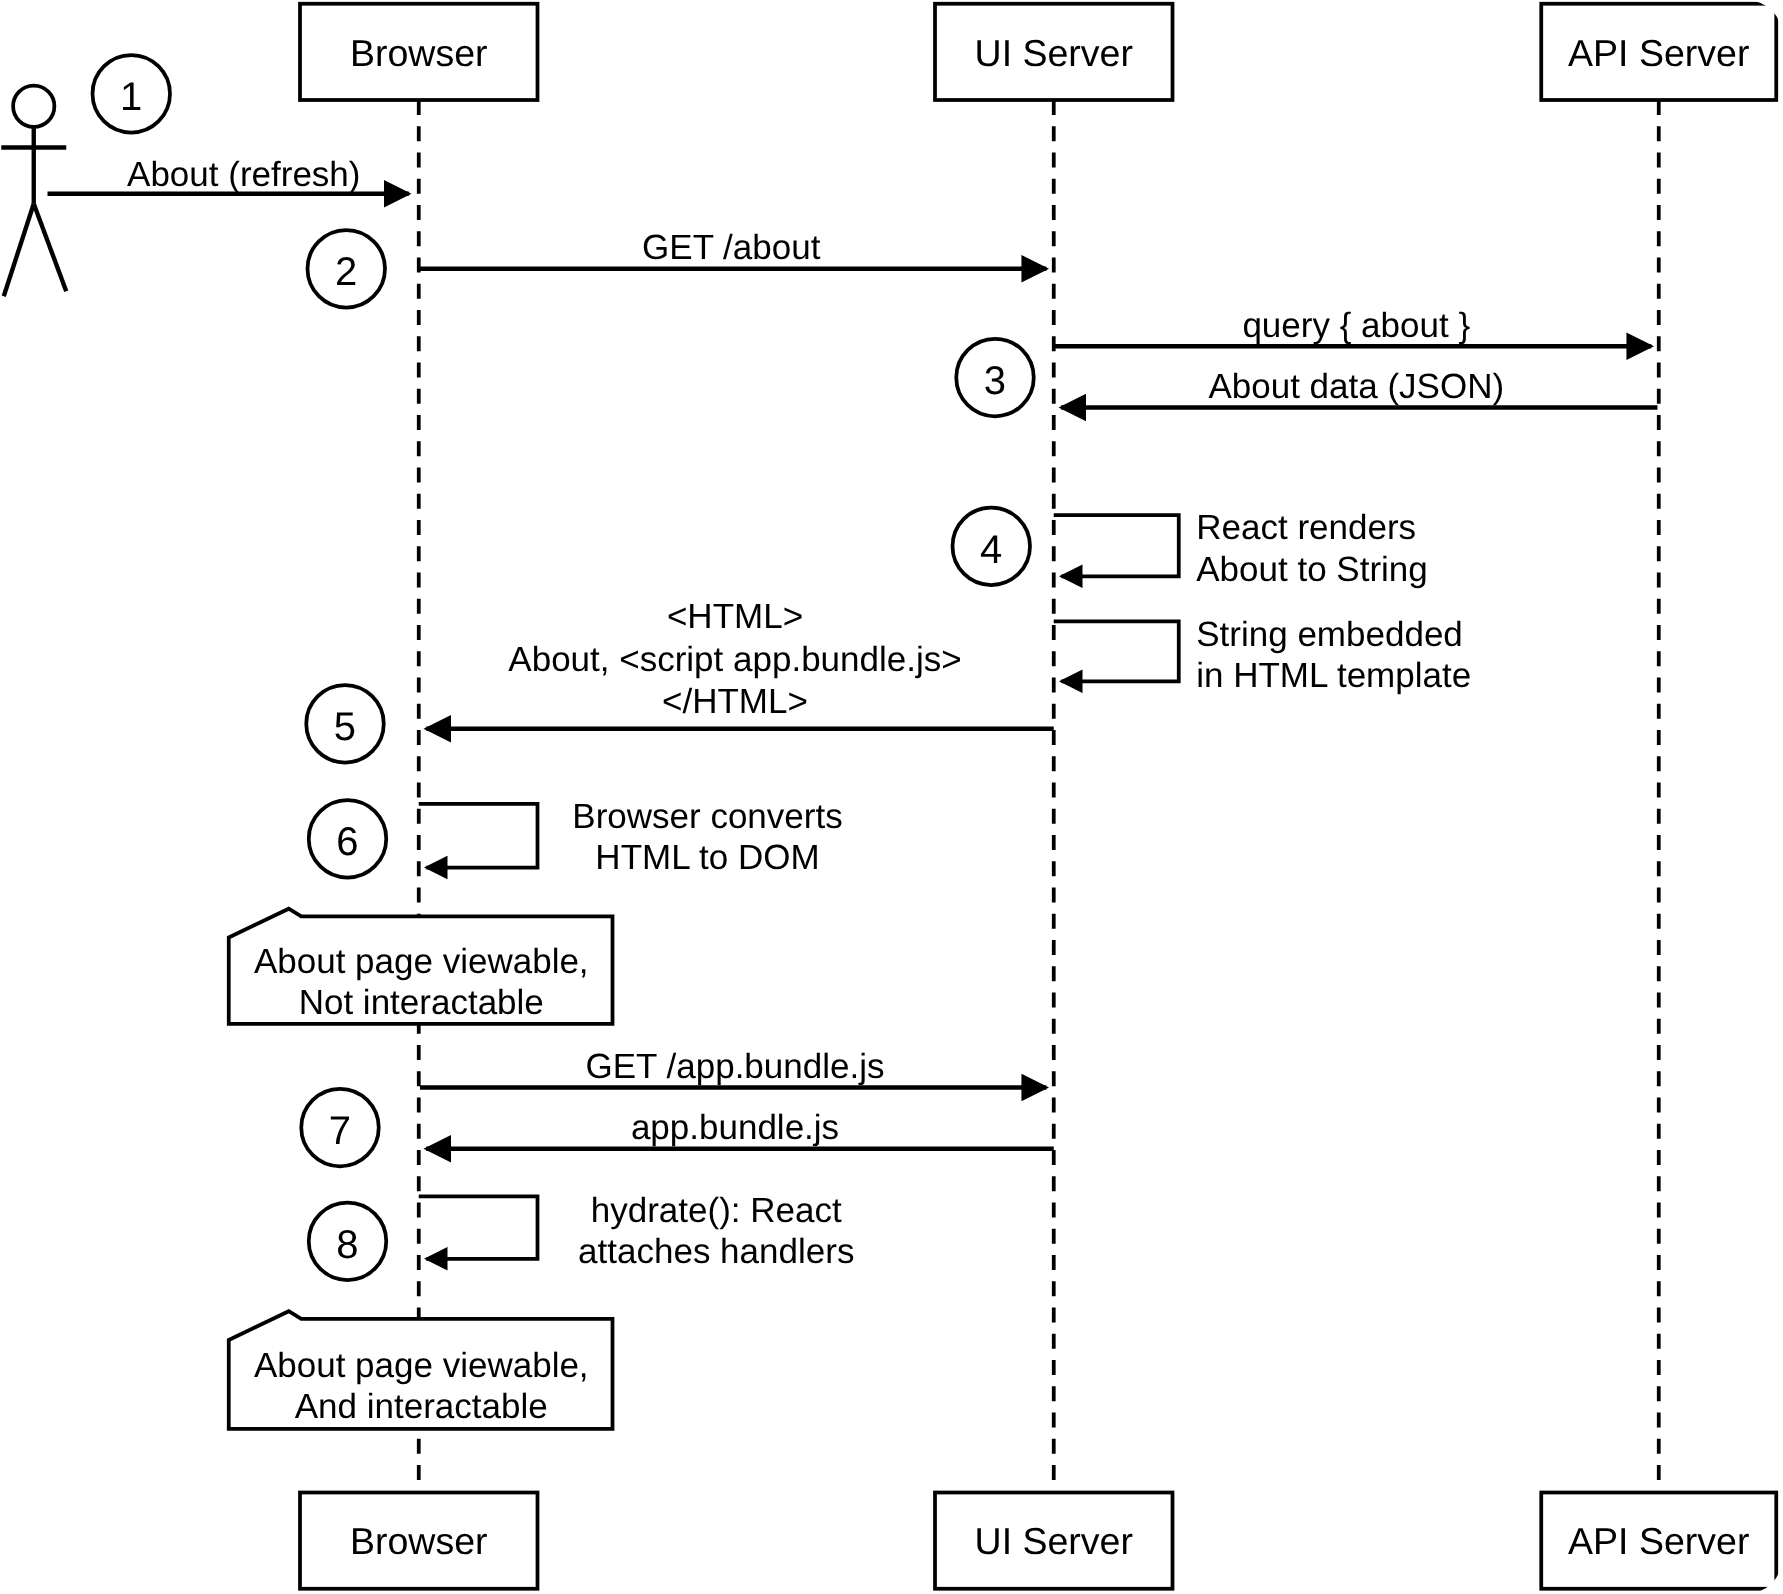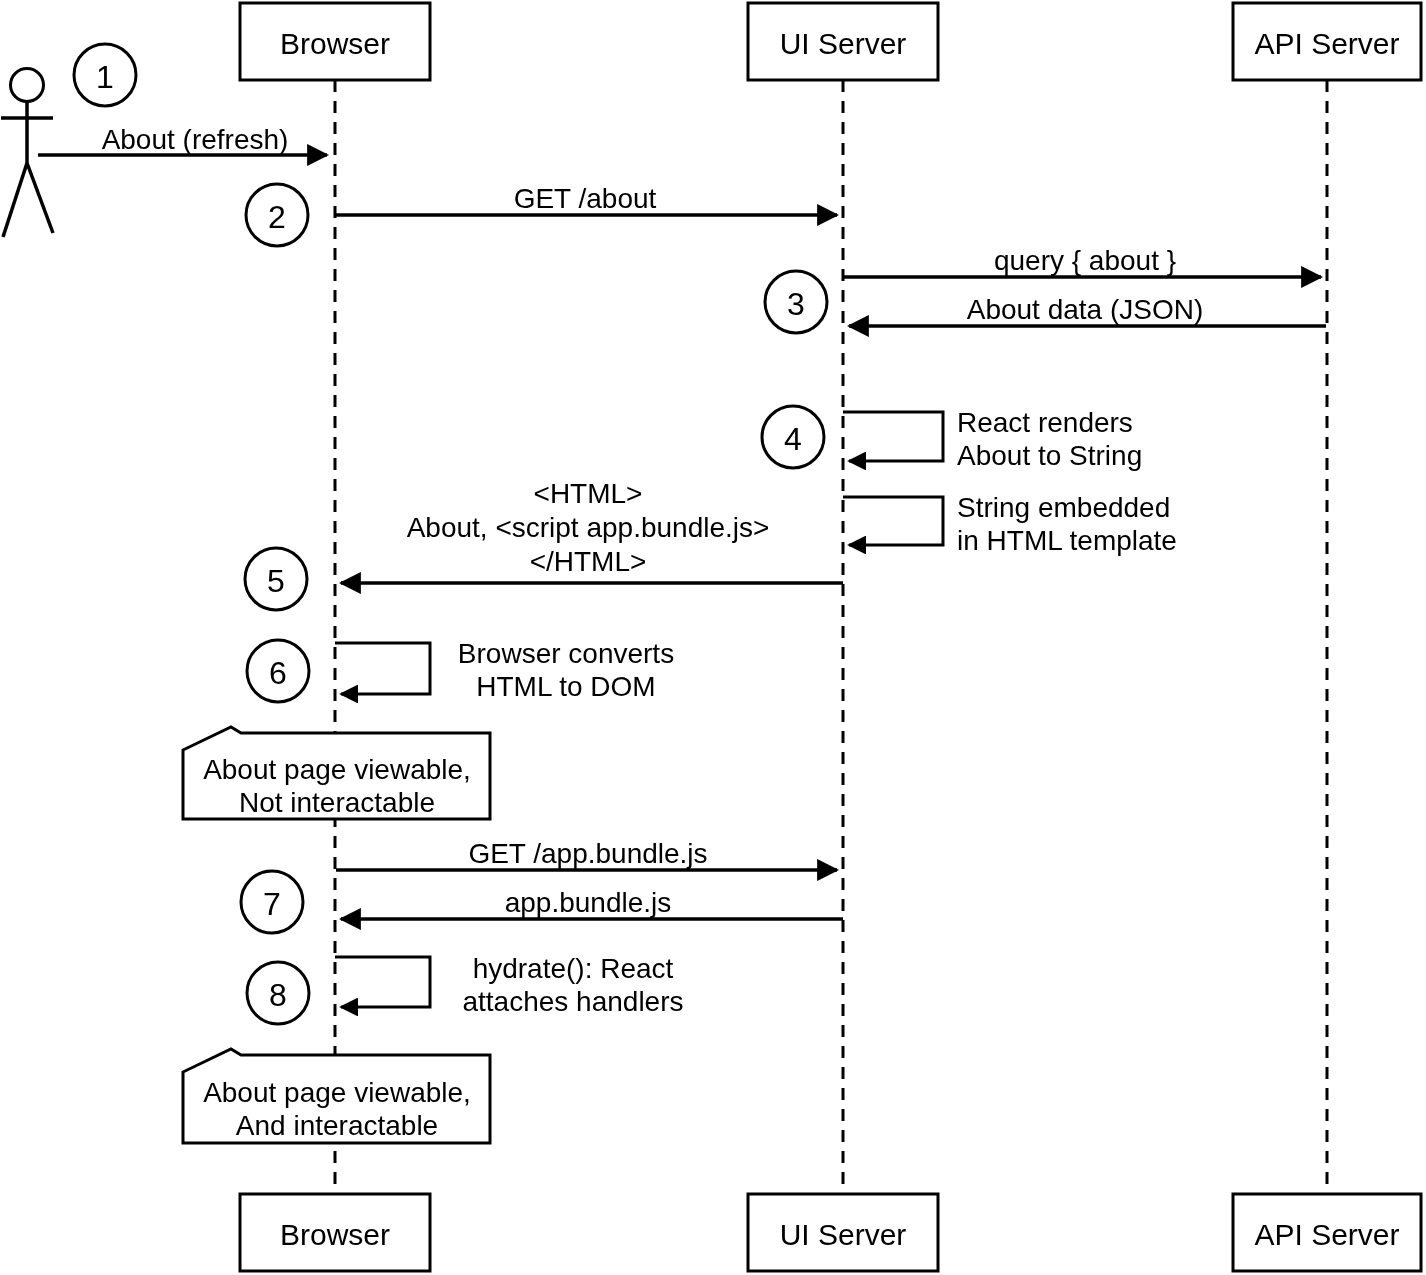--- a/index.html
+++ b/index.html
@@ -1,17 +1,17 @@
 <!DOCTYPE html>
 <html style="--line: #000000; --background: #ffffff;"><head>
 <meta charset="utf-8">
 <style>
   :root { --line:#000000; --background:#ffffff; }
   html, body { margin:0; padding:0; background:var(--background); }
-  .stage { position:relative; width:1426px; height:1275px; background:var(--background); overflow:hidden; }
+  .stage { position:relative; width:1426px; height:1275px; background:var(--background); overflow:hidden;border-radius:29px; }
   svg text { font-family:"Liberation Sans","DejaVu Sans",sans-serif; fill:var(--line); }
   .msg  { font-size:28px; }
   .part { font-size:30px; }
   .step { font-size:32px; }
   .note-t { font-size:28px; }
   .box   { fill:var(--background); stroke:var(--line); stroke-width:3; }
   .life  { stroke:var(--line); stroke-width:3; stroke-dasharray:12 9; fill:none; }
   .arrow { stroke:var(--line); stroke-width:3.5; fill:none; marker-end:url(#ah); }
   .plain { stroke:var(--line); stroke-width:3.5; fill:none; }
   .loop  { stroke:var(--line); stroke-width:3; fill:none; marker-end:url(#ah); }

